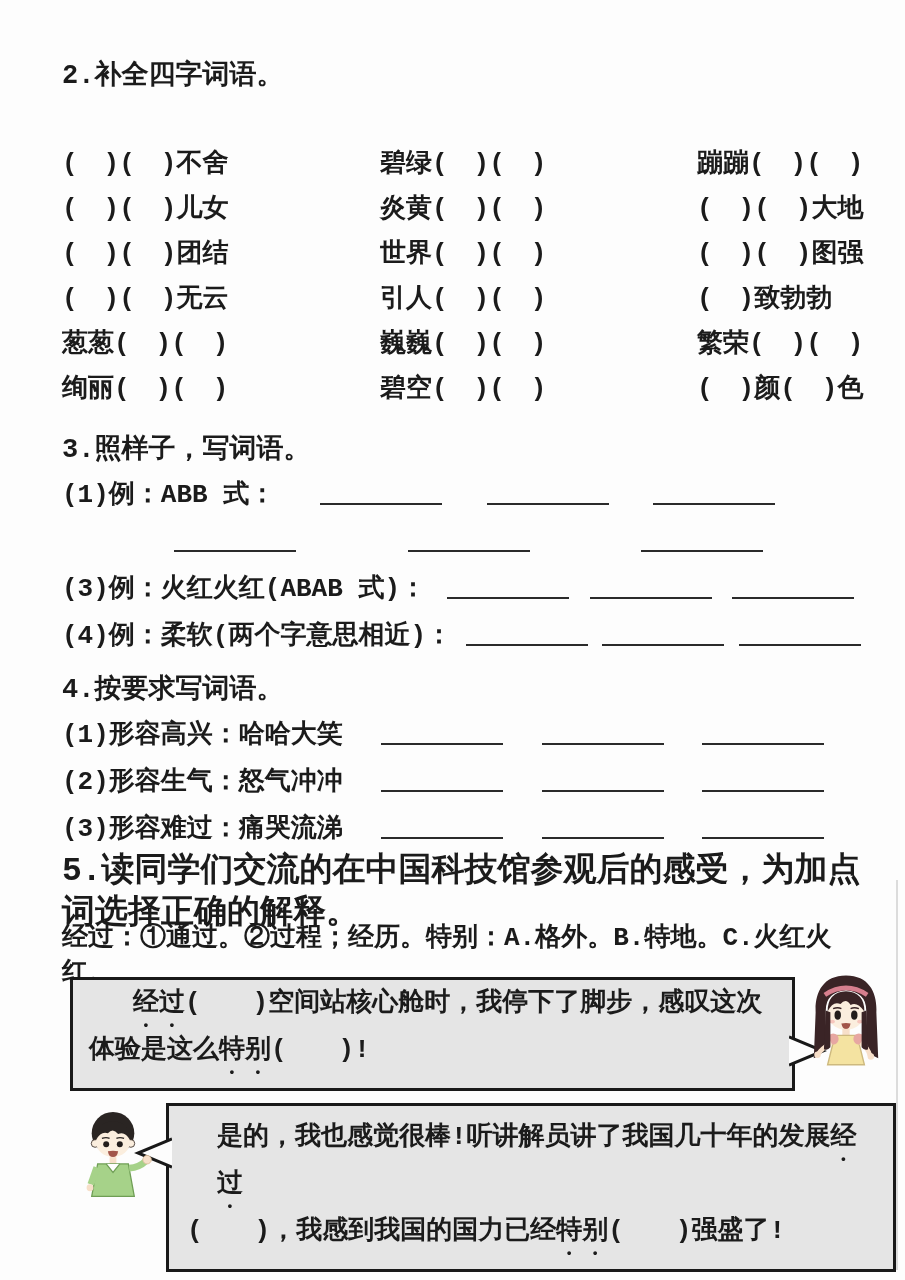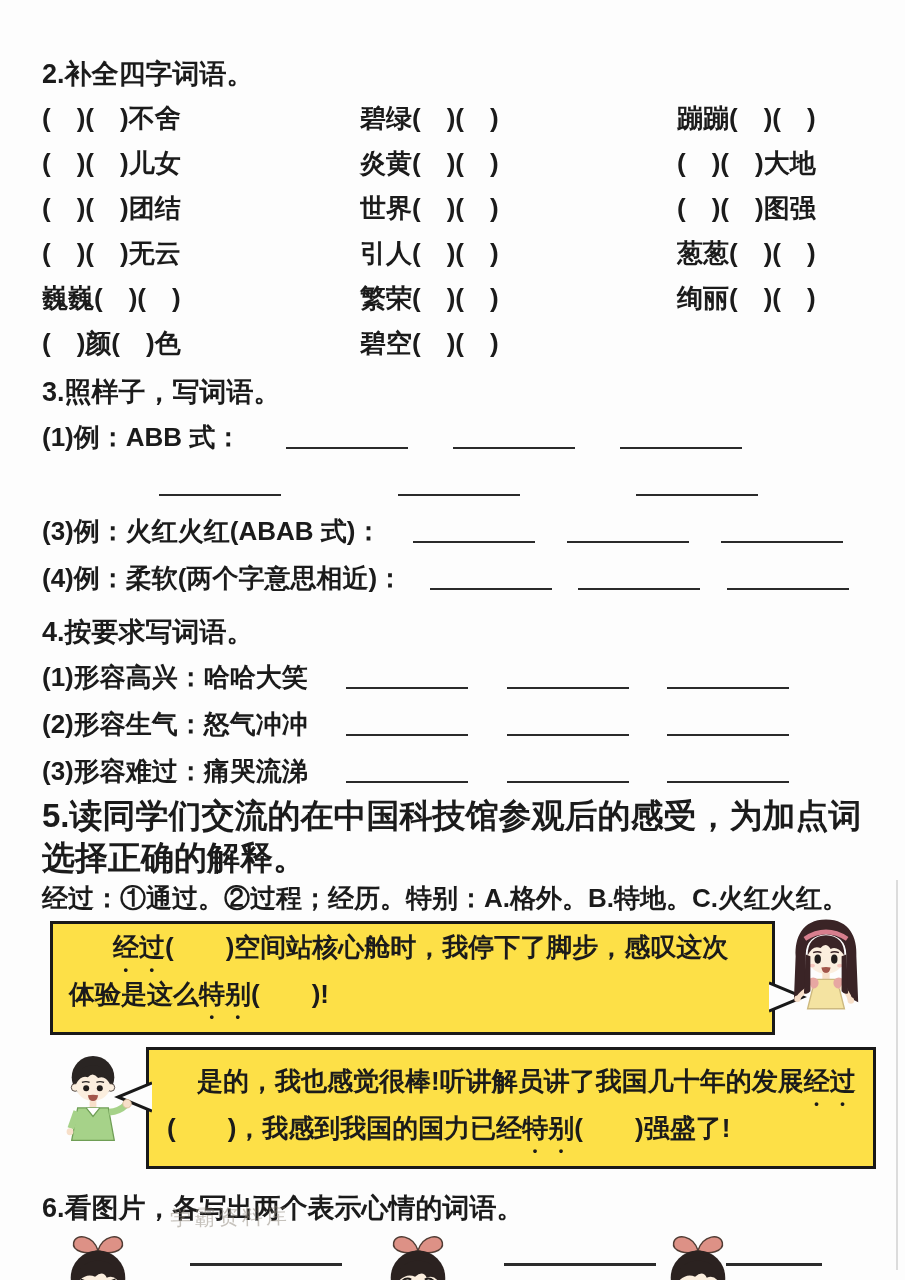--- a/index.html
+++ b/index.html
@@ -1,43 +1,43 @@
 <!DOCTYPE html>
 <html><head>
 <meta charset="utf-8">
 <style>
   html,body{margin:0;padding:0;background:#ffffff;}
   .page{
     position:relative; width:905px; height:1280px; box-sizing:border-box;
     background:#fdfdfd; color:#1b1b1b;
-    font-family:Liberation Sans, sans-serif;
-    padding:52px 30px 0 42px; overflow:hidden;
+    font-family:Liberation Mono, monospace;
+    padding:52px 30px 0 62px; overflow:hidden;
   }
   .scan-edge{position:absolute; right:7px; top:880px; bottom:10px; width:2px; background:#dcdcdc;}
 
   .sec-title{font-size:27px; height:44px; display:flex; align-items:center; font-weight:bold;}
 
   
-  .q2-grid{display:grid; grid-template-columns:318px 317px 1fr;}
+  .q2-grid{display:grid; grid-template-columns:318px 317px 1fr;margin-top:44px;}
   .q2-grid .cell{height:45px; display:flex; align-items:center; font-size:26px; font-weight:bold;}
 
   
   .wrow{display:flex; align-items:flex-end; height:47px; font-size:26px;}
   .wrow .label{white-space:nowrap; padding-bottom:6px; font-weight:bold;}
   .blanks{flex:1; display:flex; justify-content:space-evenly; align-items:flex-end; padding-bottom:12px;}
   .blank{width:122px; height:2px; background:#2b2b2b; display:block;}
   .blanks.short{max-width:545px;}
   .blanks.mid{max-width:520px;}
 
   
   .para{font-size:33px; line-height:42px; font-weight:bold;}
   .defs{font-size:26px; height:38px; display:flex; align-items:center; font-weight:bold;}
 
   .bubble{position:relative; border:3px solid #191919; box-sizing:border-box;
-          font-size:26px; line-height:34px; font-weight:bold; background:#fde047;}
+          font-size:26px; line-height:34px; font-weight:bold; background:#e5e5e5;}
   .b1{margin:4px 0 0 8px; width:725px; padding:6px 14px 8px 16px;}
   .b1 .l1{padding-left:44px;}
   .b2{margin:12px 0 0 104px; width:730px; padding:6px 14px 8px 18px;}
   .b2 .l1{padding-left:30px;margin-top:8px;}
   .emph{-webkit-text-emphasis:filled dot #1b1b1b; text-emphasis:filled dot #1b1b1b;
         -webkit-text-emphasis-position:under right; text-emphasis-position:under right;}
   .pointer-r{position:absolute; right:-35px; bottom:10px;}
   .pointer-l{position:absolute; left:-35px; top:30px;}
   .avatar-girl{position:absolute; right:-100px; top:-10px;}
   .avatar-boy{position:absolute; left:-104px; top:0;}
@@ -66,29 +66,30 @@
     <span class="cell">碧绿(　)(　)</span>
     <span class="cell">蹦蹦(　)(　)</span>
     <span class="cell">(　)(　)儿女</span>
     <span class="cell">炎黄(　)(　)</span>
     <span class="cell">(　)(　)大地</span>
     <span class="cell">(　)(　)团结</span>
     <span class="cell">世界(　)(　)</span>
     <span class="cell">(　)(　)图强</span>
     <span class="cell">(　)(　)无云</span>
     <span class="cell">引人(　)(　)</span>
+    <span class="cell">(　)致勃勃</span>
     <span class="cell">葱葱(　)(　)</span>
     <span class="cell">巍巍(　)(　)</span>
     <span class="cell">繁荣(　)(　)</span>
     <span class="cell">绚丽(　)(　)</span>
+    <span class="cell">碧空(　)(　)</span>
     <span class="cell">(　)颜(　)色</span>
-    <span class="cell">碧空(　)(　)</span>
-  </div>
-
-  <div class="sec-title" style="margin-top:4px">3.照样子，写词语。</div>
+  </div>
+
+  <div class="sec-title" style="margin-top:16px">3.照样子，写词语。</div>
   <div class="wrow">
     <span class="label">(1)例：ABB 式：</span>
     <span class="blanks short">
         <span class="blank"></span>
         <span class="blank"></span>
         <span class="blank"></span>
       </span>
   </div>
   <div class="wrow">
     <span class="blanks">

